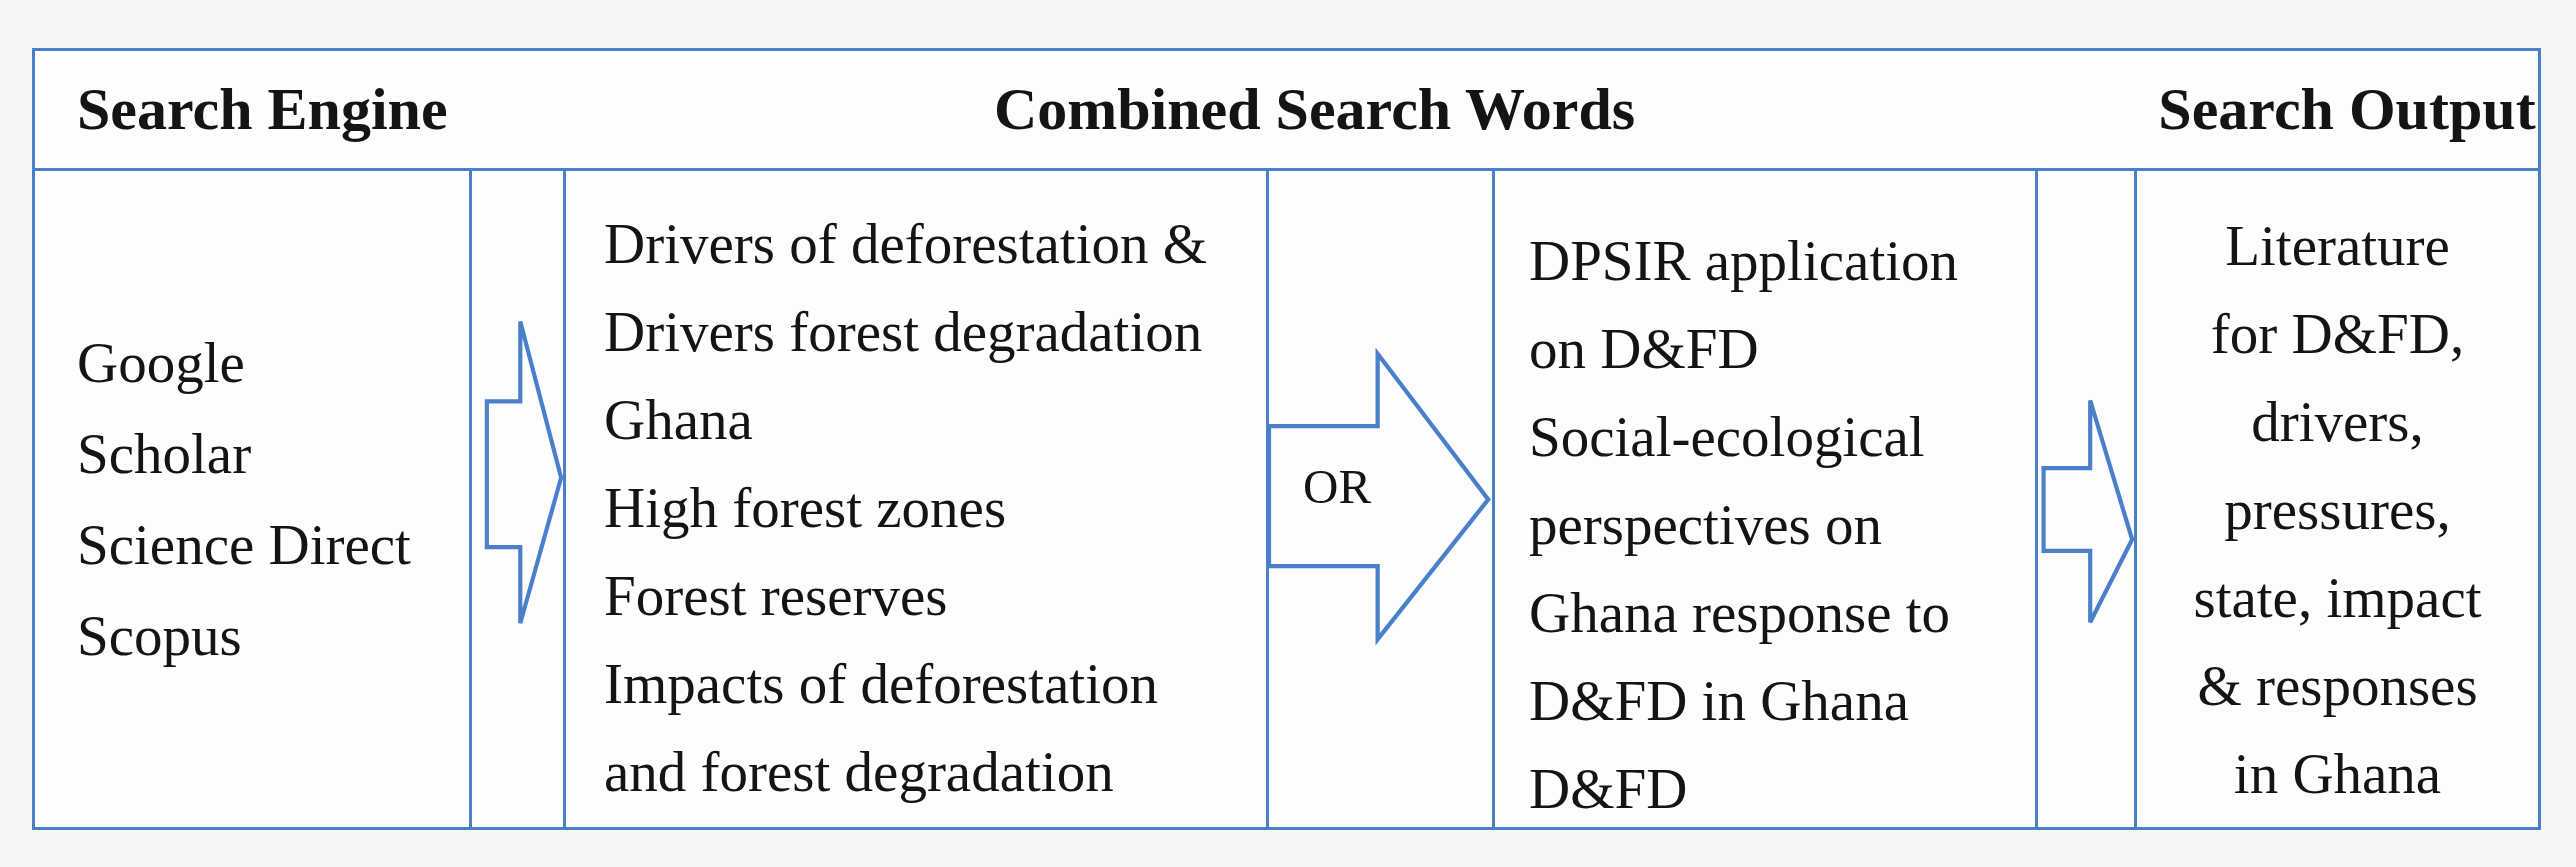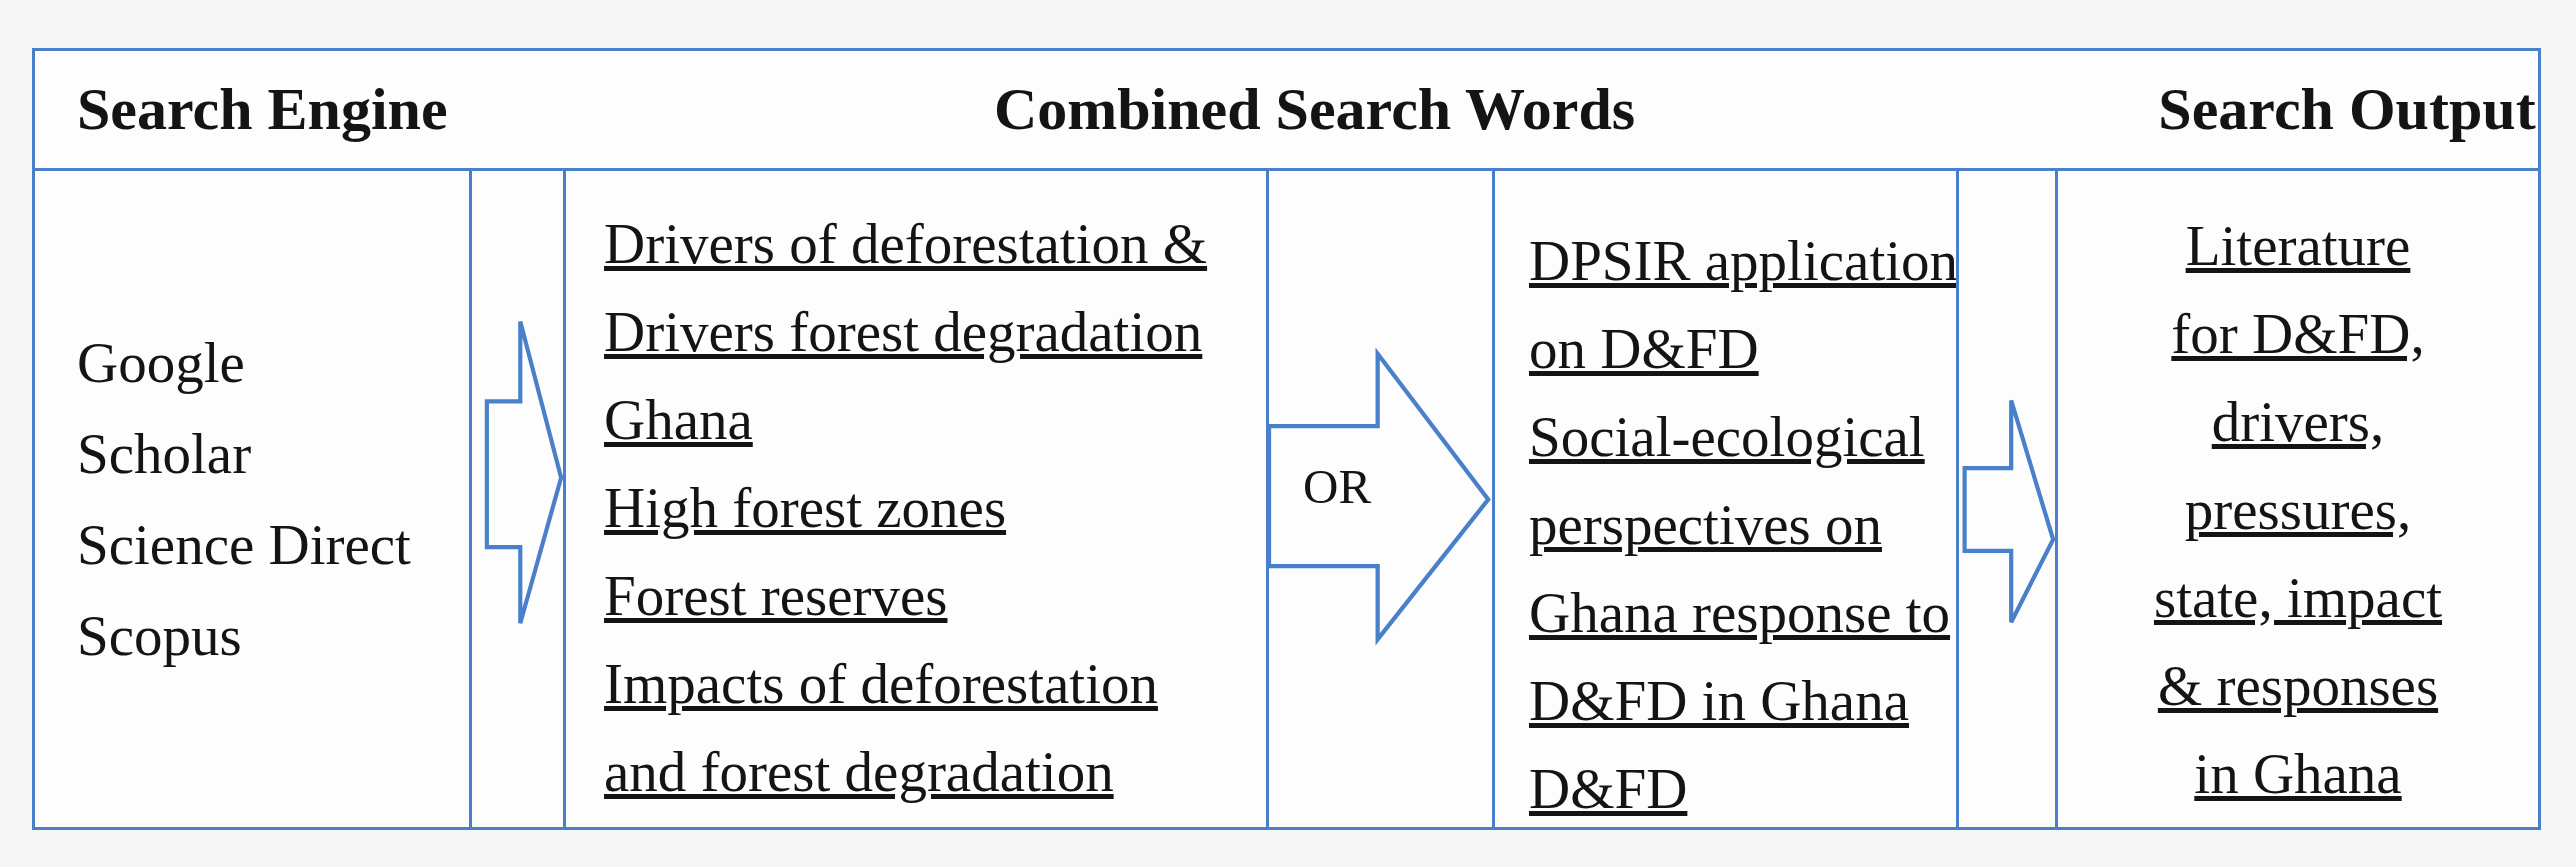--- a/index.html
+++ b/index.html
@@ -49,26 +49,26 @@
   .body-row{
     flex:1;
     display:flex;
     min-height:0;
   }
   .col{
     box-sizing:border-box;
     position:relative;
     background:var(--cell);
   }
-  .col + .col{border-left:3.8px solid var(--border);text-decoration:underline;}
+  .col + .col{border-left:3.8px solid var(--border);}
   .c-engines{width:434px; display:flex; align-items:center;}
   .c-arrow1{width:94px;}
   .c-words1{width:703px; padding:29px 9.6px 0 38px;}
   .c-or{width:226px;}
-  .c-words2{width:464px; padding:46px 9.6px 0 34px;}
+  .c-words2{width:543px; padding:46px 9.6px 0 34px;}
   .c-arrow2{width:99px;}
   .c-output{flex:1; padding:31px 7.7px 0 7.7px; text-align:center;}
   .line{
     font-size:57px;
     line-height:88px;
     white-space:nowrap;
   }
   .engines-block{padding-left:42px;}
   .engines-block .line{line-height:91px;}
   .arrow{

